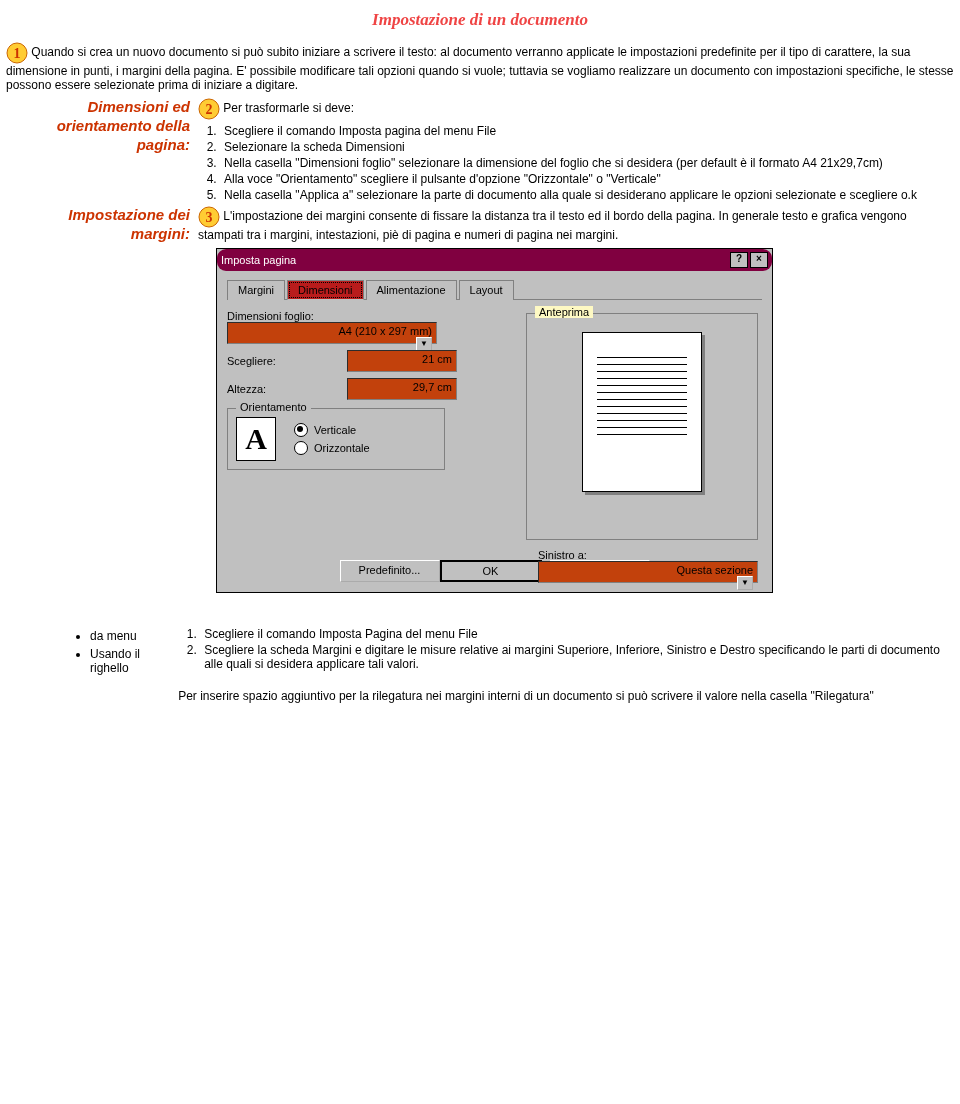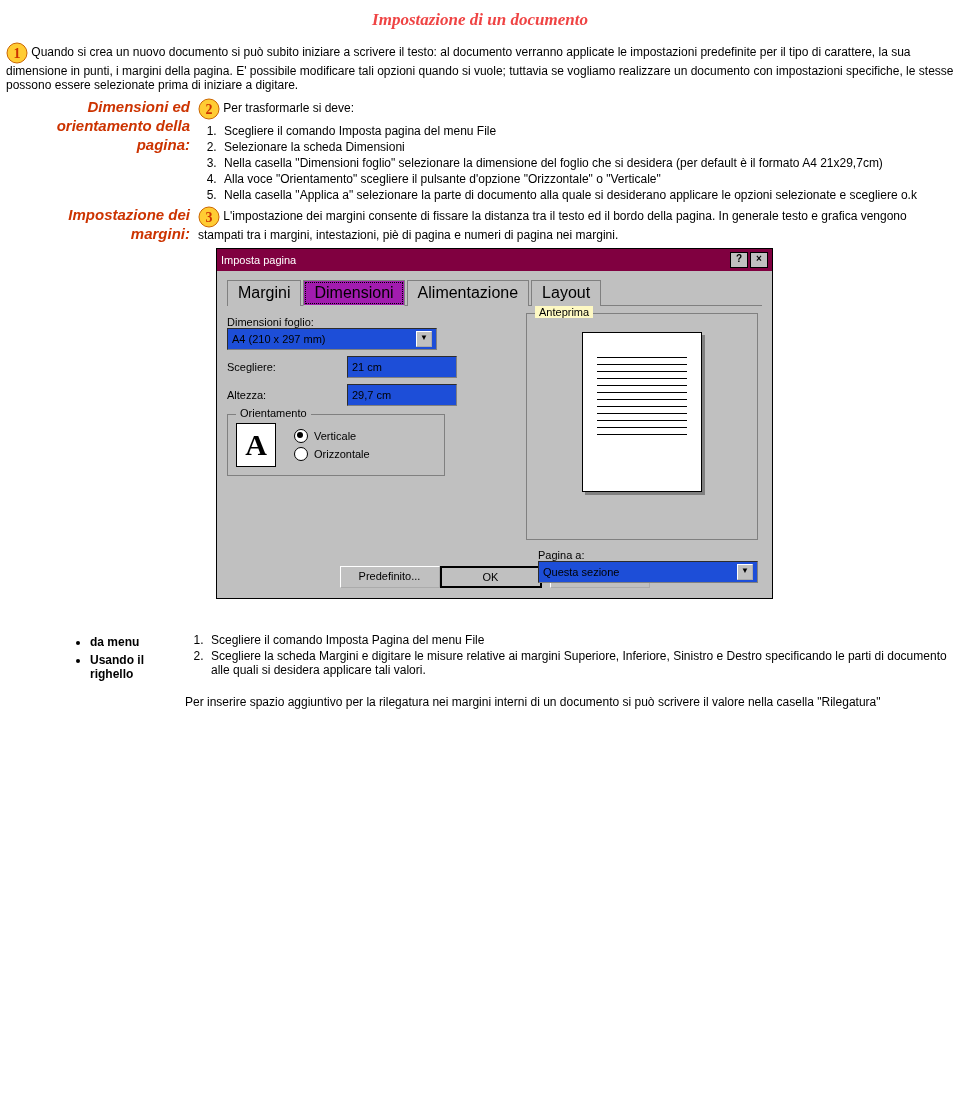--- a/index.html
+++ b/index.html
@@ -57,39 +57,40 @@
   }
   ol.steps li {
     margin: 2px 0;
     padding-left: 4px;
   }
   ul.bullets {
     margin: 6px 0 0 0;
     padding-left: 80px;
   }
   ul.bullets li {
-    font-weight: bold;
+    font-weight: normal;
     margin: 4px 0;
     list-style: disc;
   }
   
   .dialog-wrap {
     margin: 4px 0 0 210px;
     width: 555px;
     font-family: "MS Sans Serif", Arial, sans-serif;
     font-size: 11px;
     border: 1px solid #000;
     background: #c0c0c0;
   }
   .dlg-titlebar {
     background: #800040;
     color: #fff;
     padding: 3px 4px;
     display: flex;
     align-items: center;
+    border-radius: 9px;
   }
   .dlg-titlebar .t {
     flex: 1;
     font-weight: normal;
   }
   .dlg-titlebar .btn {
     width: 16px;
     height: 14px;
     background: #c0c0c0;
     border: 1px solid #000;
@@ -108,46 +109,47 @@
     display: flex;
     border-bottom: 1px solid #808080;
     margin-bottom: 10px;
   }
   .tab {
     border: 1px solid #808080;
     border-bottom: none;
     background: #c0c0c0;
     padding: 3px 10px;
     margin-right: 2px;
-    font-size: 16px;
+    font-size: 11px;
     position: relative;
     top: 1px;
   }
   .tab.active {
-    background: #a21caf;
+    background: #b91c1c;
     border-bottom: 1px solid #c0c0c0;
     outline: 1px dotted #000;
     outline-offset: -3px;
   }
   .dlg-row {
     display: flex;
     align-items: center;
     margin: 6px 0;
   }
   .dlg-row label {
     width: 120px;
   }
   .dlg-combo, .dlg-text {
-    background: #1d4ed8;
+    background: #c2410c;
     border: 1px inset #808080;
     padding: 2px 4px;
     font-size: 11px;
     height: 16px;
     display: flex;
-    align-items: center;
+    align-items: flex-end;
+    flex-direction: column;
   }
   .dlg-combo {
     width: 180px;
     justify-content: space-between;
   }
   .dlg-text {
     width: 100px;
   }
   .combo-arrow {
     width: 14px;
@@ -405,21 +407,21 @@
           <div class="ln"></div>
           <div class="ln"></div>
         <div class="ln"></div>
           <div class="ln"></div>
           <div class="ln"></div>
           <div class="ln"></div>
       </div>
     </div>
 
     <div class="applica-row">
-      <div>Pagina a:</div>
+      <div>Sinistro a:</div>
       <div class="dlg-combo" style="width:210px">
         <span>Questa sezione</span>
         <span class="combo-arrow">▼</span>
       </div>
     </div>
 
     <div class="dlg-buttons">
       <div class="dlg-btn">Predefinito...</div>
       <div class="btns-right">
         <div class="dlg-btn default">OK</div>

